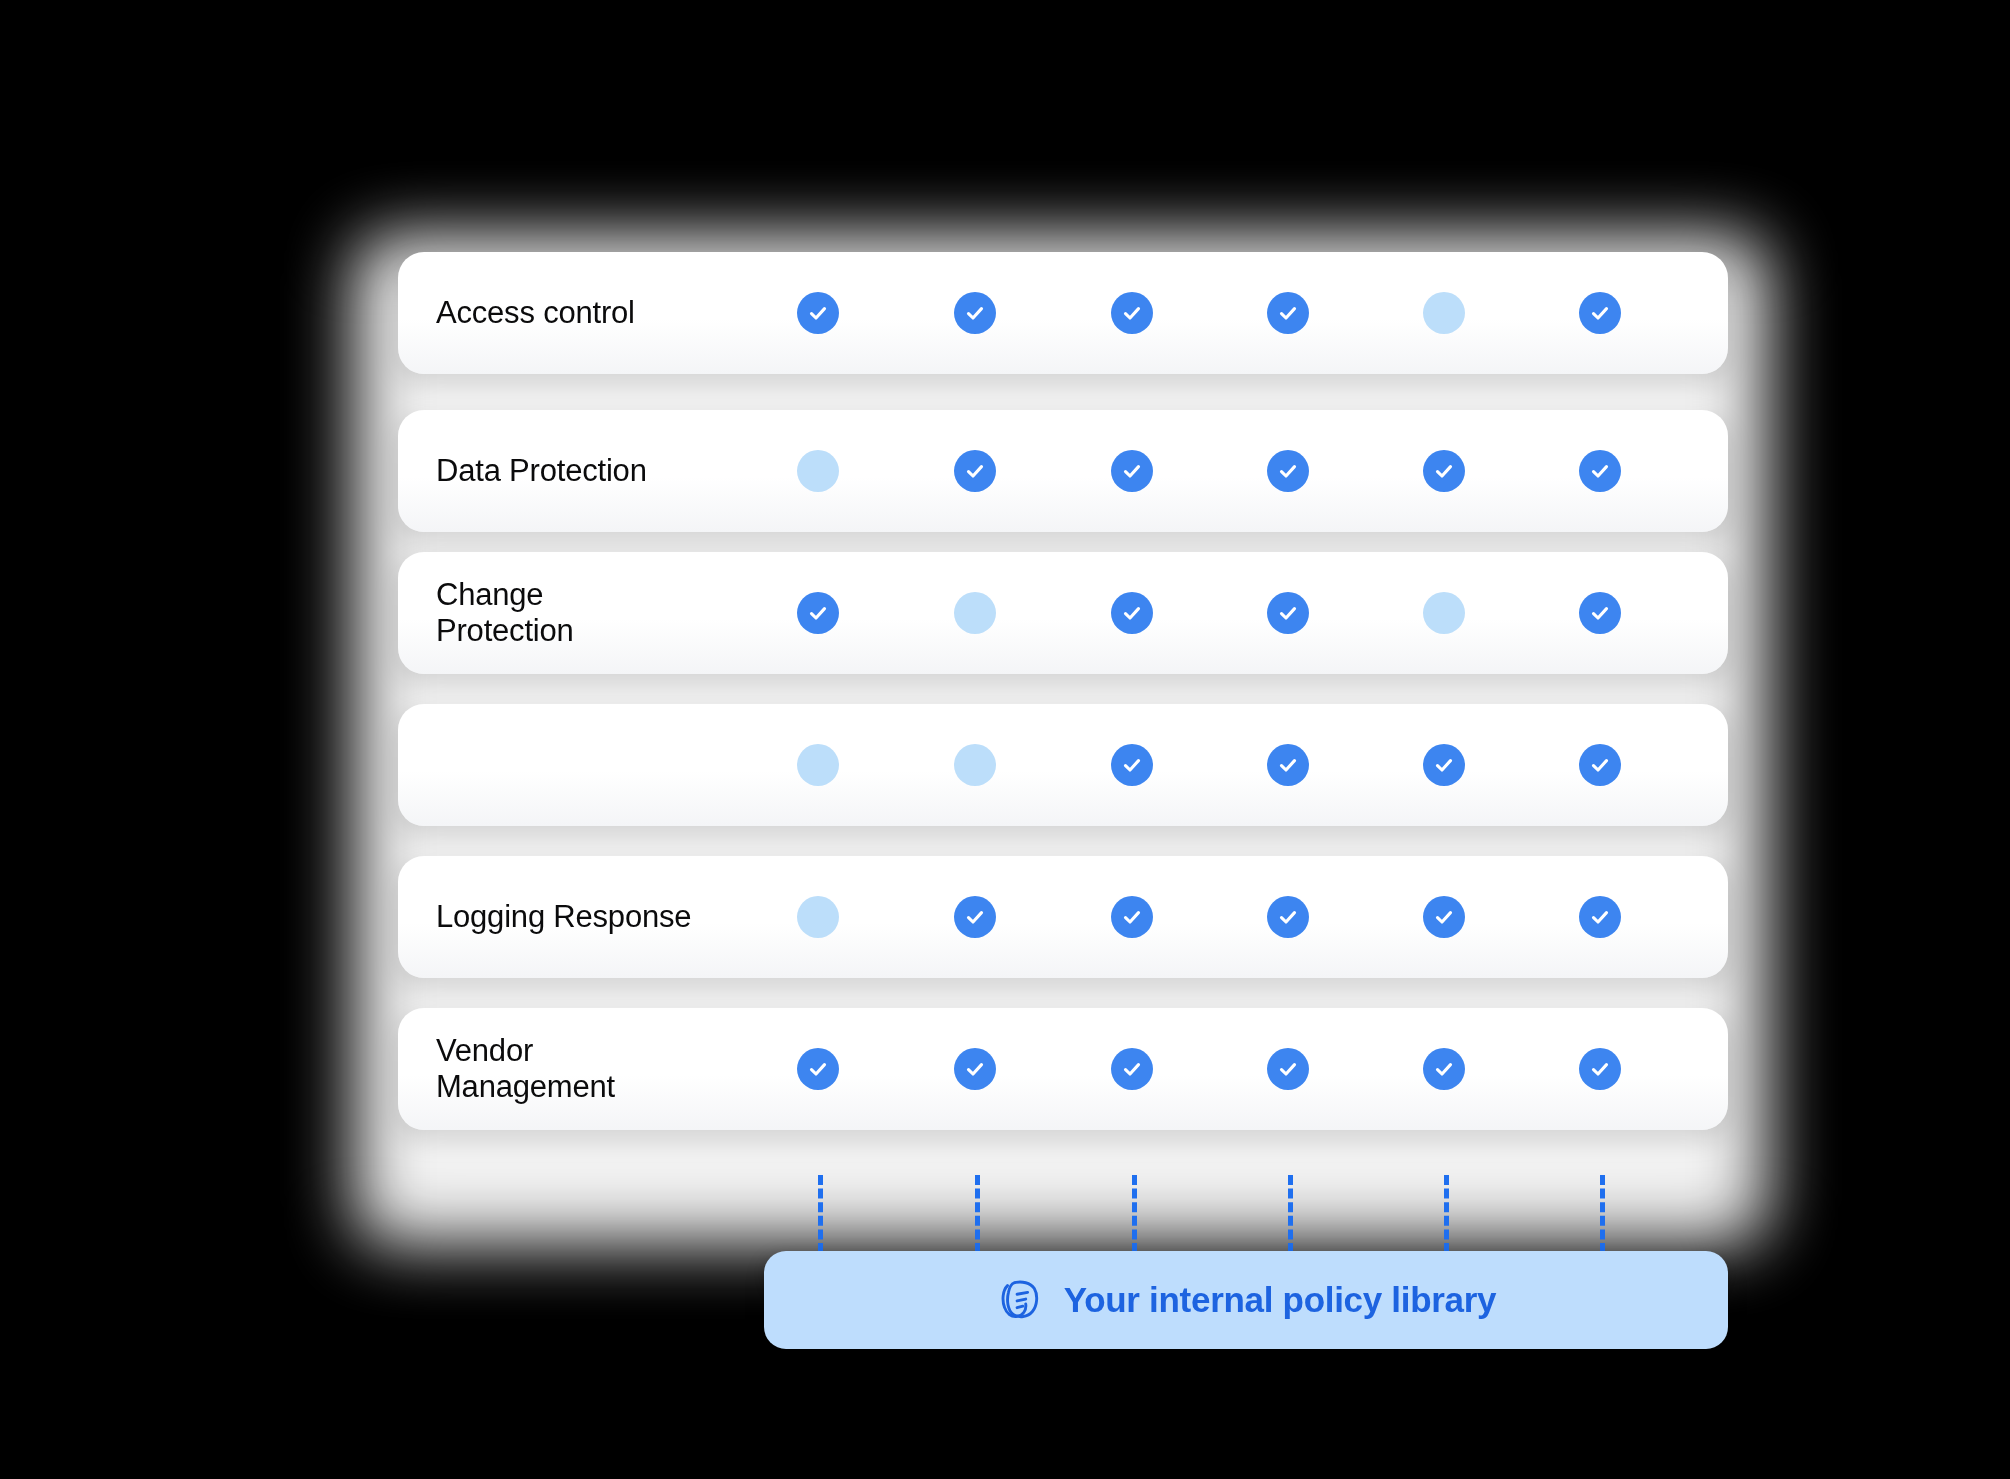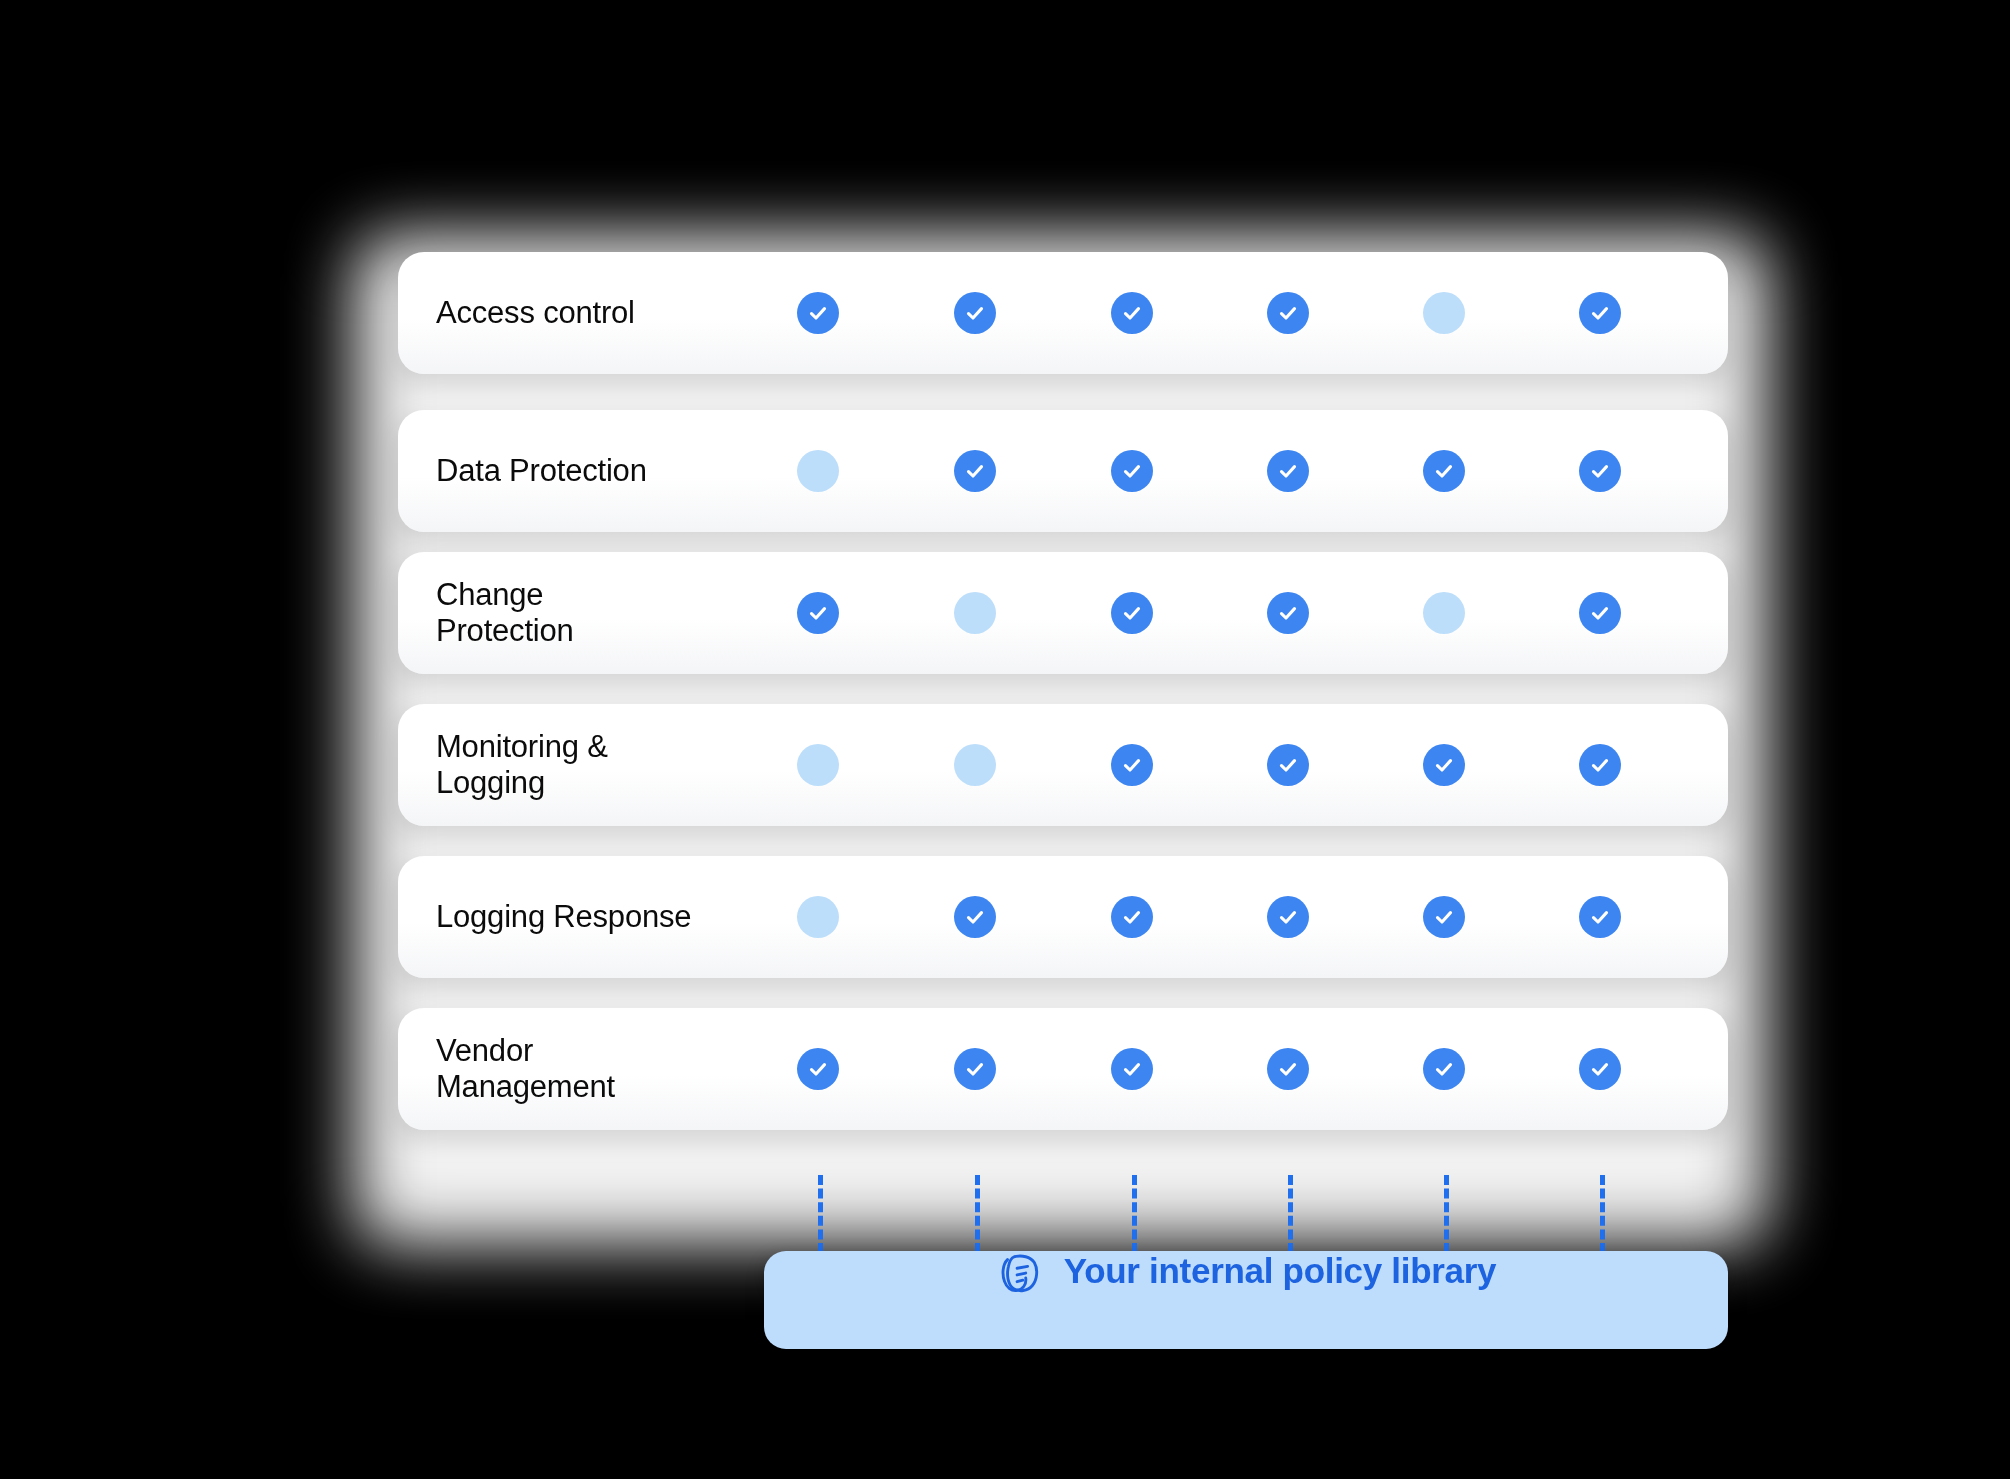--- a/index.html
+++ b/index.html
@@ -91,21 +91,21 @@
   }
 
   
   .policy-bar{
     position:absolute;
     left:764px;top:1251px;
     width:964px;height:98px;
     background:#BEDDFD;
     border-radius:22px;
     display:flex;
-    align-items:flex-start;
+    align-items:center;
     justify-content:center;
     gap:22px;
     box-shadow:0 6px 18px rgba(0,0,0,.25);
   }
   .policy-icon{width:46px;height:46px;flex:0 0 auto;}
   .policy-text{
     color:#1D63E0;
     font-size:35px;
     font-weight:600;
     letter-spacing:-0.3px;
@@ -214,22 +214,20 @@
           </div>
           <div class="cell off" style="left: 1046px;"></div>
           <div class="cell on" style="left: 1202px;">
             <svg viewBox="0 0 24 24" width="24" height="24" fill="none" stroke="#ffffff" stroke-width="3.1" stroke-linecap="round" stroke-linejoin="round">
               <path d="M5.5 12.6 L10 17 L18.5 7.6"></path>
             </svg>
           </div>
         </div>
       </div>
       <div class="row-card" style="top: 704px;">
-        <div class="row-label">Monitoring &amp;
-Logging</div>
         <div class="cells">
           <div class="cell off" style="left: 420px;"></div>
           <div class="cell off" style="left: 577px;"></div>
           <div class="cell on" style="left: 734px;">
             <svg viewBox="0 0 24 24" width="24" height="24" fill="none" stroke="#ffffff" stroke-width="3.1" stroke-linecap="round" stroke-linejoin="round">
               <path d="M5.5 12.6 L10 17 L18.5 7.6"></path>
             </svg>
           </div>
           <div class="cell on" style="left: 890px;">
             <svg viewBox="0 0 24 24" width="24" height="24" fill="none" stroke="#ffffff" stroke-width="3.1" stroke-linecap="round" stroke-linejoin="round">

